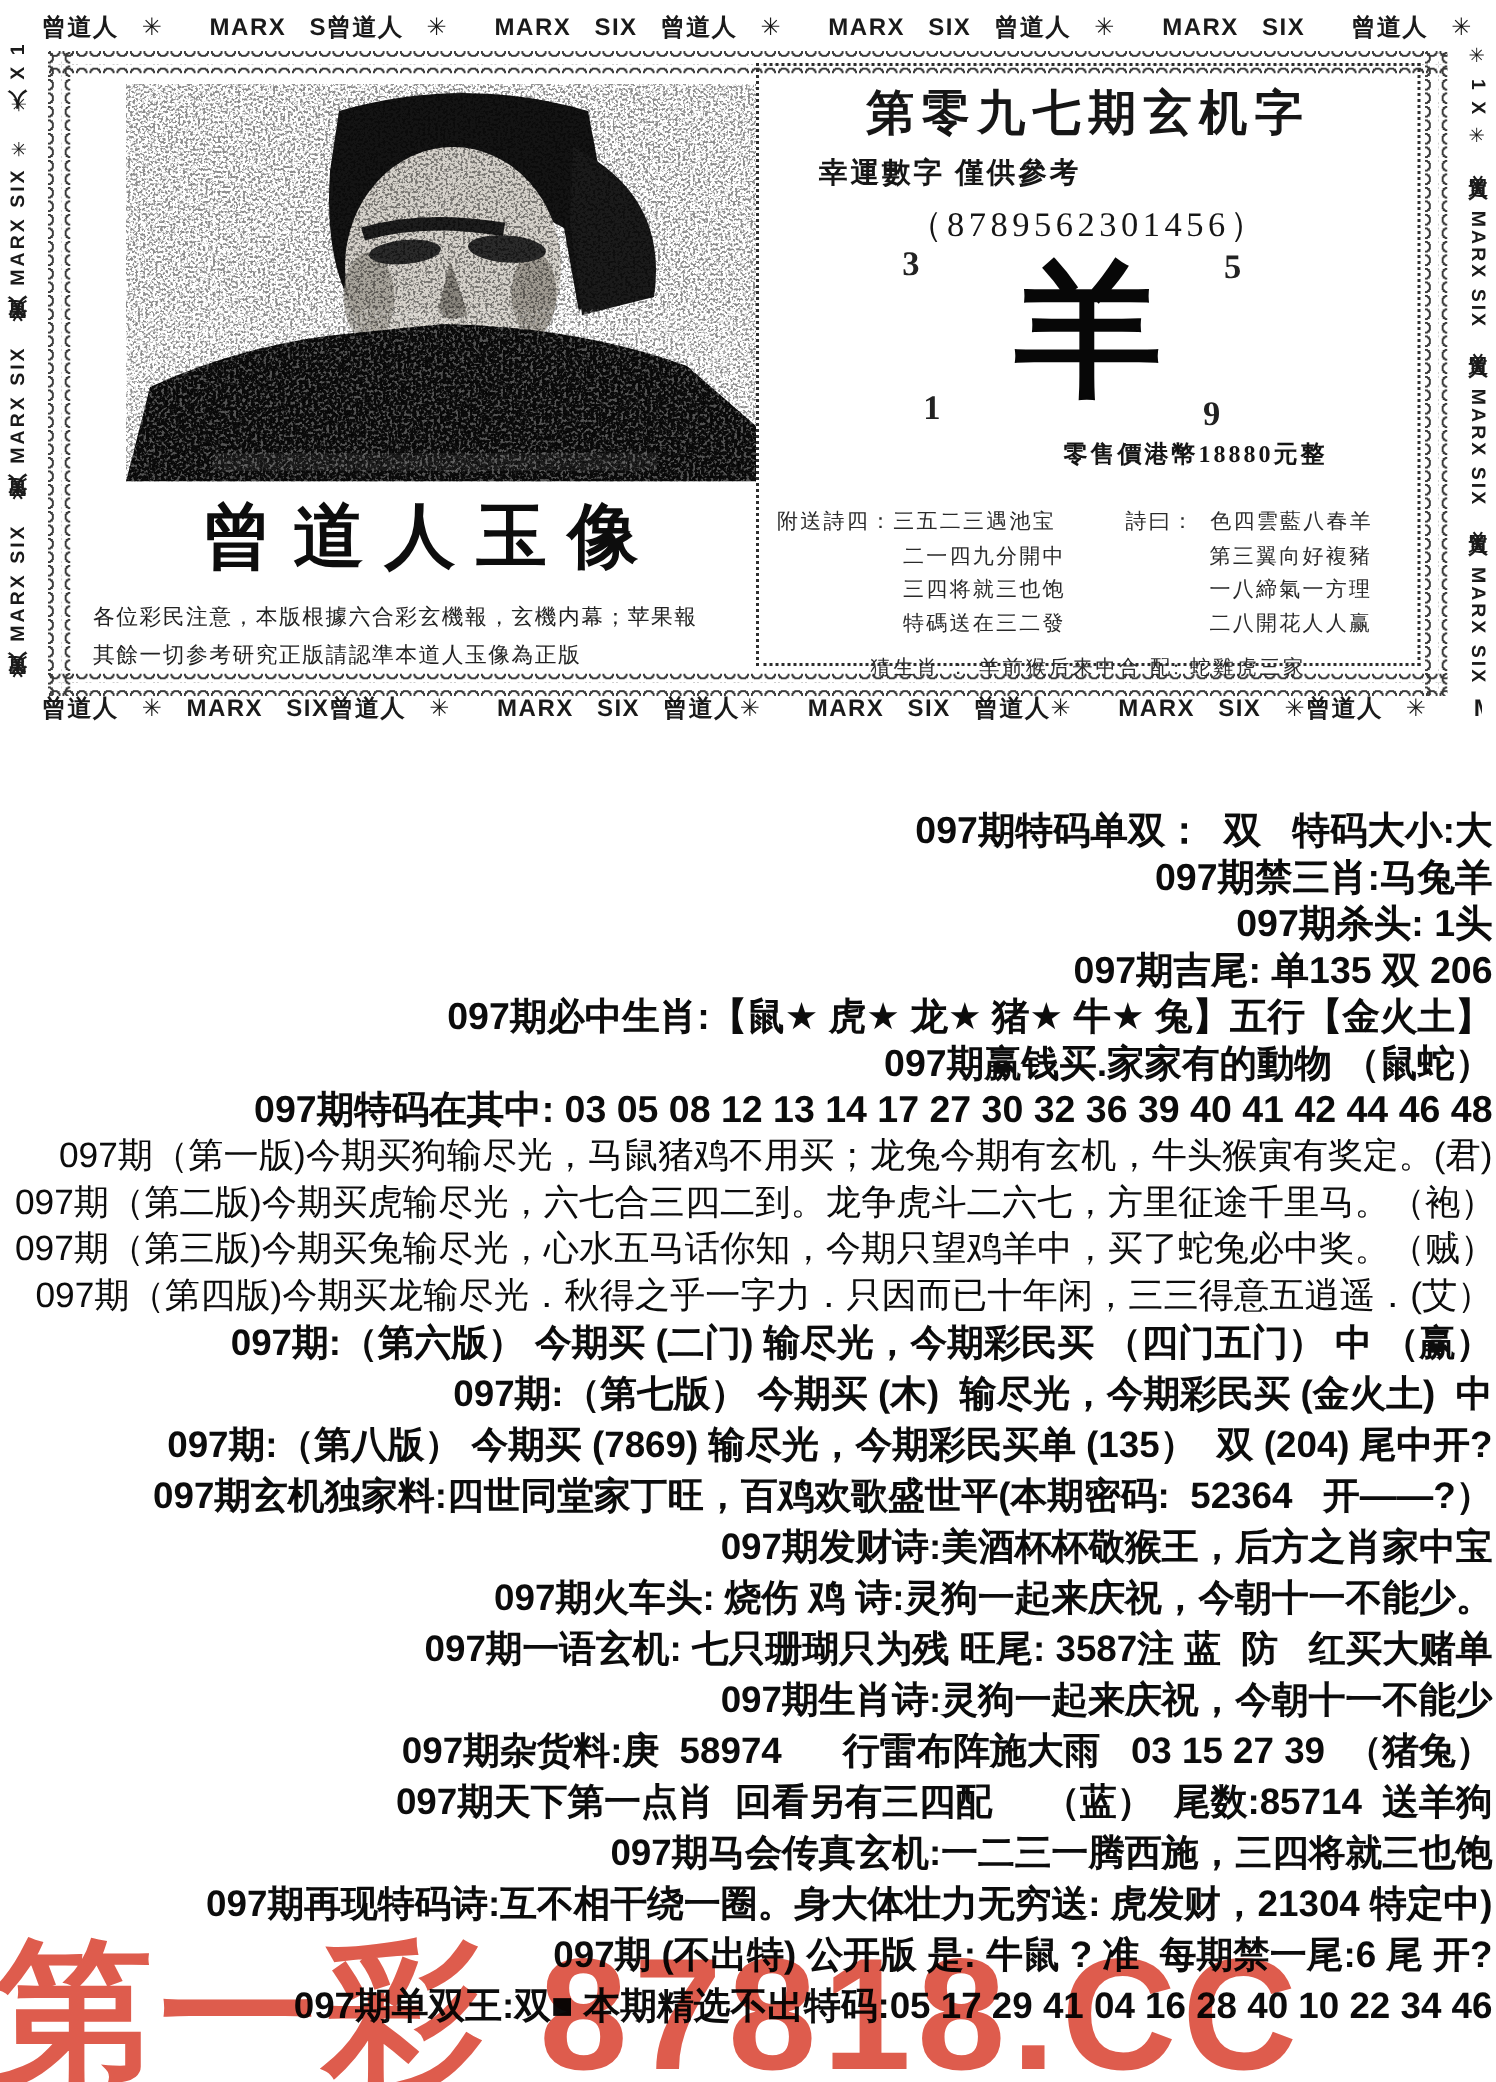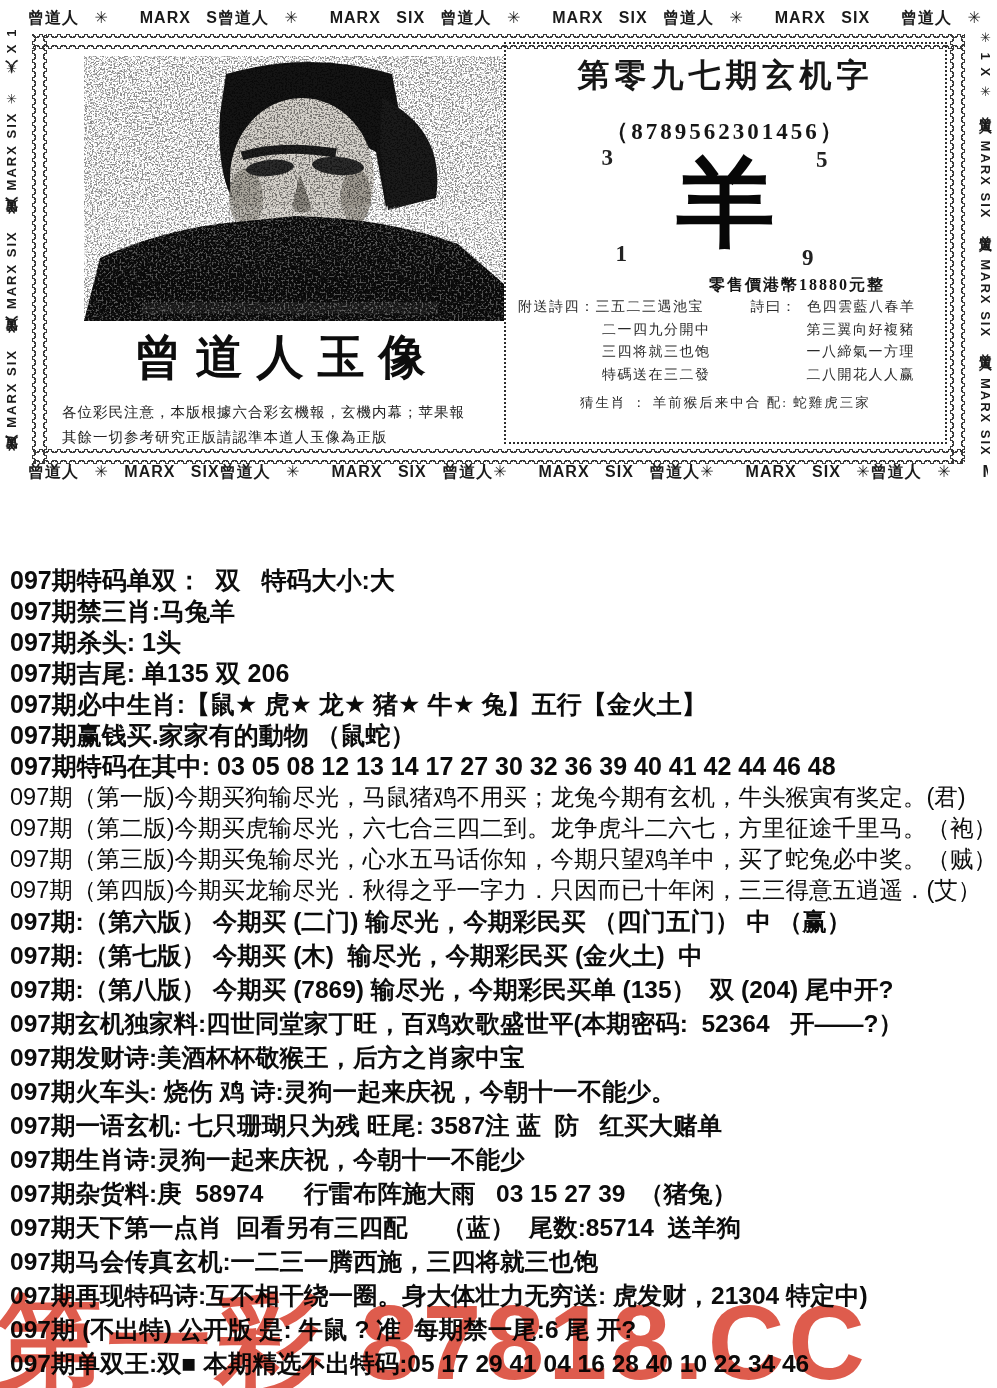--- a/index.html
+++ b/index.html
@@ -38,36 +38,36 @@
           font-size:14.5px;line-height:1.7;letter-spacing:1px;color:#222;}
 
   
   .mystery-panel{position:absolute;left:472px;top:8px;width:443px;height:402px;
                  border:2.5px dotted #2d2d2d;box-sizing:border-box;padding:8px 12px 4px 12px;
                  font-family:"Liberation Serif","DejaVu Serif",serif;color:#161616;}
   .mp-title{text-align:center;font-size:32px;font-weight:700;letter-spacing:5px;margin-top:2px;}
   .mp-row{display:flex;justify-content:space-between;font-size:19px;font-weight:700;
           letter-spacing:2px;margin:14px 4px 0 28px;}
   .mp-line2{font-size:19px;font-weight:700;letter-spacing:2px;margin:4px 0 0 28px;}
-  .mp-lucky{text-align:center;font-size:23px;font-weight:700;letter-spacing:3px;margin-top:18px;}
+  .mp-lucky{text-align:center;font-size:23px;font-weight:400;letter-spacing:3px;margin-top:6px;}
   .zodiac{position:relative;width:300px;height:118px;margin:2px auto 0 auto;text-align:center;}
   .zchar{font-size:98px;line-height:108px;font-weight:900;color:#070707;}
   .zn{position:absolute;font-size:23px;font-weight:700;color:#222;}
   .zn.tl{left:26px;top:-4px;} .zn.tr{right:48px;top:-2px;}
   .zn.bl{left:40px;bottom:0px;} .zn.br{right:62px;bottom:-4px;}
   .mp-price{text-align:right;padding-right:48px;font-size:16px;font-weight:700;
             letter-spacing:2px;margin-top:8px;}
-  .poems{display:flex;margin-top:0;font-size:14px;letter-spacing:1.5px;line-height:1.62;color:#2a2a2a;}
+  .poems{display:flex;margin-top:24px;font-size:14px;letter-spacing:1.5px;line-height:1.62;color:#2a2a2a;}
   .pcol{width:56%;} .pcol.rightcol{width:44%;}
   .plabel{display:inline-block;}
   .pindent{padding-left:84px;} .pindent2{padding-left:56px;}
   .guess{text-align:center;font-size:13.5px;letter-spacing:2px;line-height:1.75;color:#2a2a2a;margin-top:4px;}
 
   
-  .body-lines{position:absolute;left:10px;top:564px;width:985px;}
+  .body-lines{position:absolute;left:10px;top:537px;width:985px;text-align:right;}
   .pl{white-space:pre;overflow:hidden;color:#0c0c0c;}
   .pl.s1{height:31px;font-size:25px;font-weight:700;}
   .pl.s2{height:31px;font-size:23.5px;font-weight:500;}
   .pl.s3{height:34px;font-size:24.5px;font-weight:700;}
 
   
   .watermark{position:absolute;left:-4px;top:1272px;width:1010px;white-space:nowrap;
              font-size:106px;font-weight:800;letter-spacing:4px;color:#dc4f3f;
              mix-blend-mode:multiply;opacity:.93;}
 </style>
@@ -130,20 +130,21 @@
     </div>
 
     <div class="caption">曾道人玉像</div>
     <div class="notice">
       <div>各位彩民注意，本版根據六合彩玄機報，玄機内幕；苹果報</div>
       <div>其餘一切参考研究正版請認準本道人玉像為正版</div>
     </div>
 
     <div class="mystery-panel">
       <div class="mp-title">第零九七期玄机字</div>
+      <div class="mp-line2">幸運數字  僅供參考</div>
       <div class="mp-lucky">（8789562301456）</div>
 
       <div class="zodiac">
         <span class="zn tl">3</span>
         <span class="zn tr">5</span>
         <span class="zn bl">1</span>
         <span class="zn br">9</span>
         <div class="zchar">羊</div>
       </div>
 

